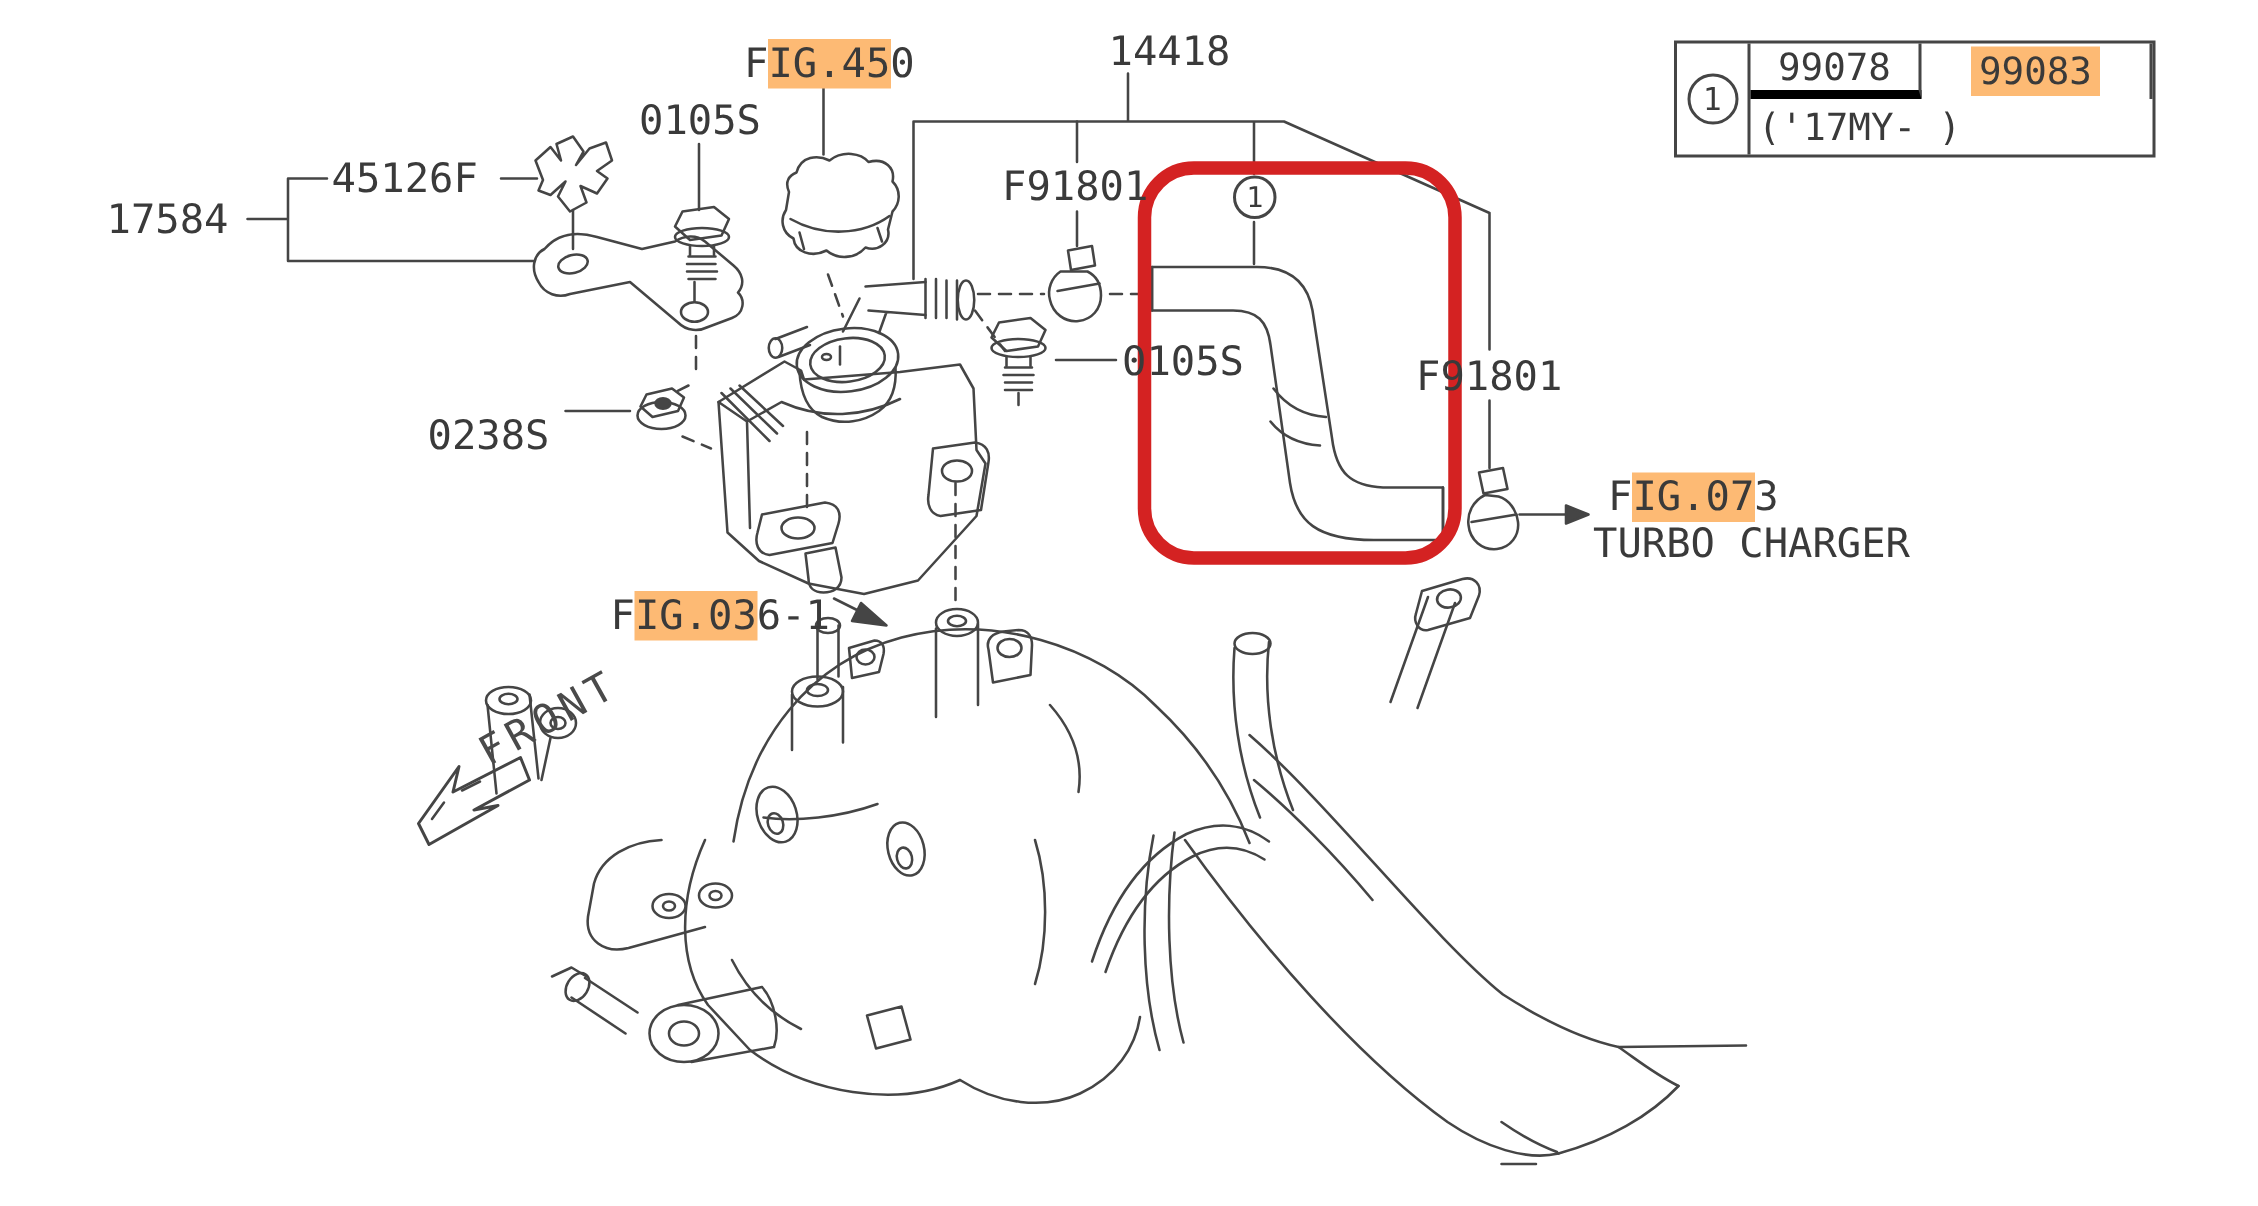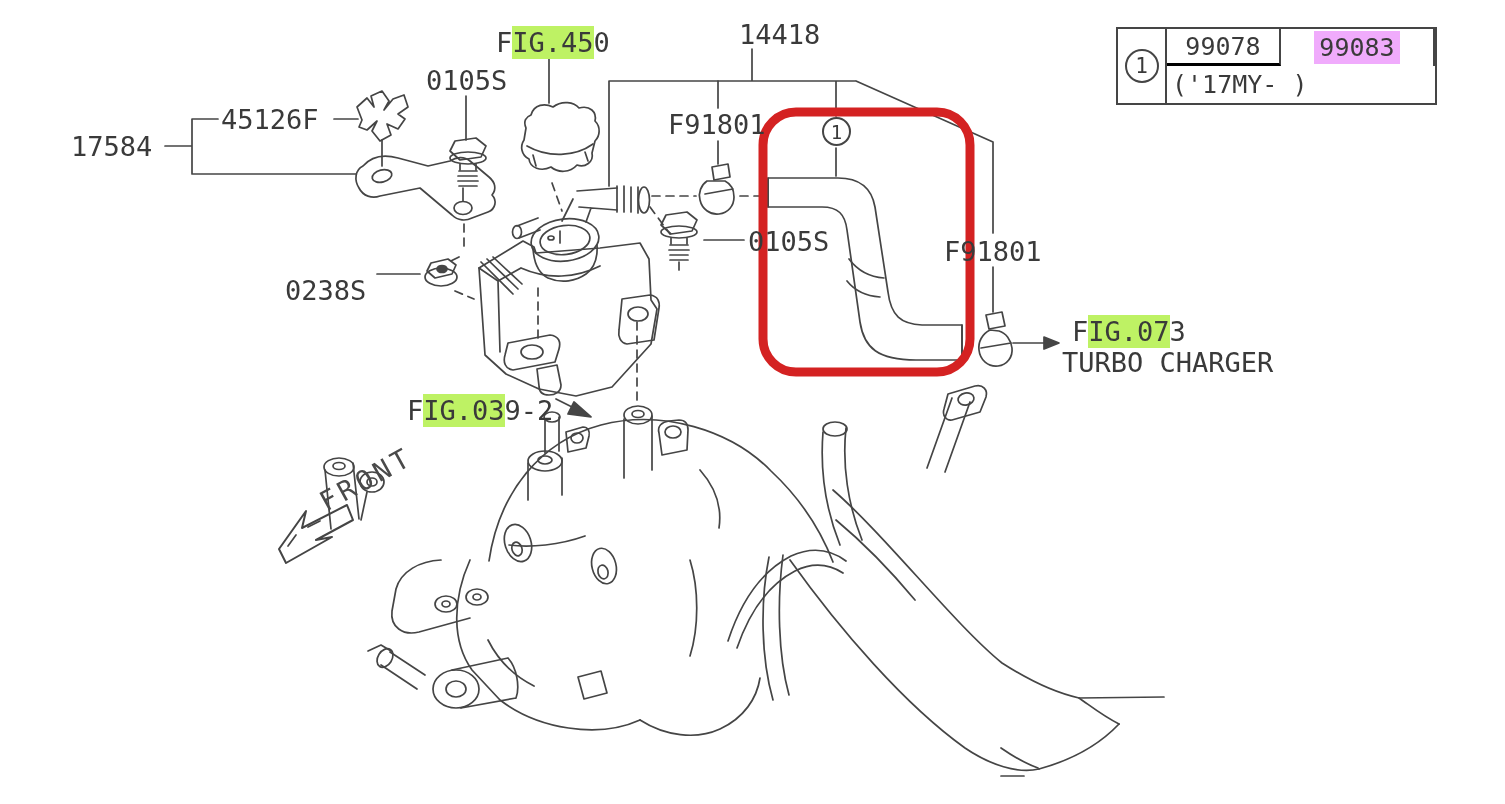--- a/index.html
+++ b/index.html
@@ -5,22 +5,22 @@
   html,body{margin:0;padding:0}
   body{
     width:1505px;height:804px;position:relative;overflow:hidden;
     background:#ffffff;font-family:"DejaVu Sans Mono",monospace;
   }
   svg.art{position:absolute;left:0;top:0}
   .lbl{
     position:absolute;font:27px/27px "DejaVu Sans Mono",monospace;
     color:#3a3a3a;white-space:pre;letter-spacing:0;
   }
-  .hl-y{background:#bef264;padding:1px 0}
-  .hl-g{background:#f0abfc;padding:2px 5px}
+  .hl-y{background:#fdba74;padding:1px 0}
+  .hl-g{background:#fdba74;padding:2px 5px}
   .callout{
     position:absolute;border:2px solid #454545;border-radius:50%;
     display:flex;align-items:center;justify-content:center;
     color:#3a3a3a;background:#fff;box-sizing:border-box;
   }
   .callout.small{left:822px;top:117px;width:29px;height:29px;font-size:19px}
   .front-lbl{
     position:absolute;left:322px;top:490px;font:27px/28px "DejaVu Sans Mono",monospace;
     color:#4a4a4a;letter-spacing:4px;transform:rotate(-29deg);transform-origin:left center;
   }
@@ -30,21 +30,21 @@
     border:2px solid #454545;box-sizing:border-box;display:grid;
     grid-template-columns:49px 114px 1fr;grid-template-rows:1fr 1fr;
     font-size:25px;color:#3a3a3a;background:#fff;
   }
   .ref-table .c1{
     grid-column:1;grid-row:1/3;border-right:2px solid #454545;
     display:flex;align-items:center;justify-content:center;
   }
   .ref-table .cell{display:flex;align-items:center;white-space:pre}
   .ref-table .pn{justify-content:center;border-right:2px solid #454545}
-  .ref-table .top{border-bottom:3px solid #000000}
+  .ref-table .top{border-bottom:6px solid #000000}
   .ref-table .yr{padding-left:5px}
   .tbl-callout{
     width:34px;height:34px;border:2px solid #454545;border-radius:50%;
     display:flex;align-items:center;justify-content:center;font-size:21px;box-sizing:border-box;
   }
 </style>
 </head>
 <body>
 
 <svg class="art" width="1505" height="804" viewBox="0 0 1505 804">
@@ -232,21 +232,21 @@
 <div class="lbl" style="left:748px;top:228px">0105S</div>
 <div class="lbl" style="left:944px;top:238px">F91801</div>
 <div class="lbl" style="left:285px;top:277px">0238S</div>
 
 <div class="lbl" style="left:496px;top:29px"><span>F</span><span class="hl-y">IG.45</span><span>0</span></div>
 
 <div class="lbl" style="left:1072px;top:318px"><span>F</span><span class="hl-y">IG.07</span><span>3</span></div>
 
 <div class="lbl" style="left:1062px;top:349px">TURBO CHARGER</div>
 
-<div class="lbl" style="left:407px;top:397px"><span>F</span><span class="hl-y">IG.03</span><span>9-2</span></div>
+<div class="lbl" style="left:407px;top:397px"><span>F</span><span class="hl-y">IG.03</span><span>6-1</span></div>
 
 <div class="front-lbl">FRONT</div>
 
 <div class="callout small">1</div>
 
 <div class="ref-table">
   <div class="c1">
     <span class="tbl-callout">1</span>
   </div>
   <div class="cell pn top">99078</div>

